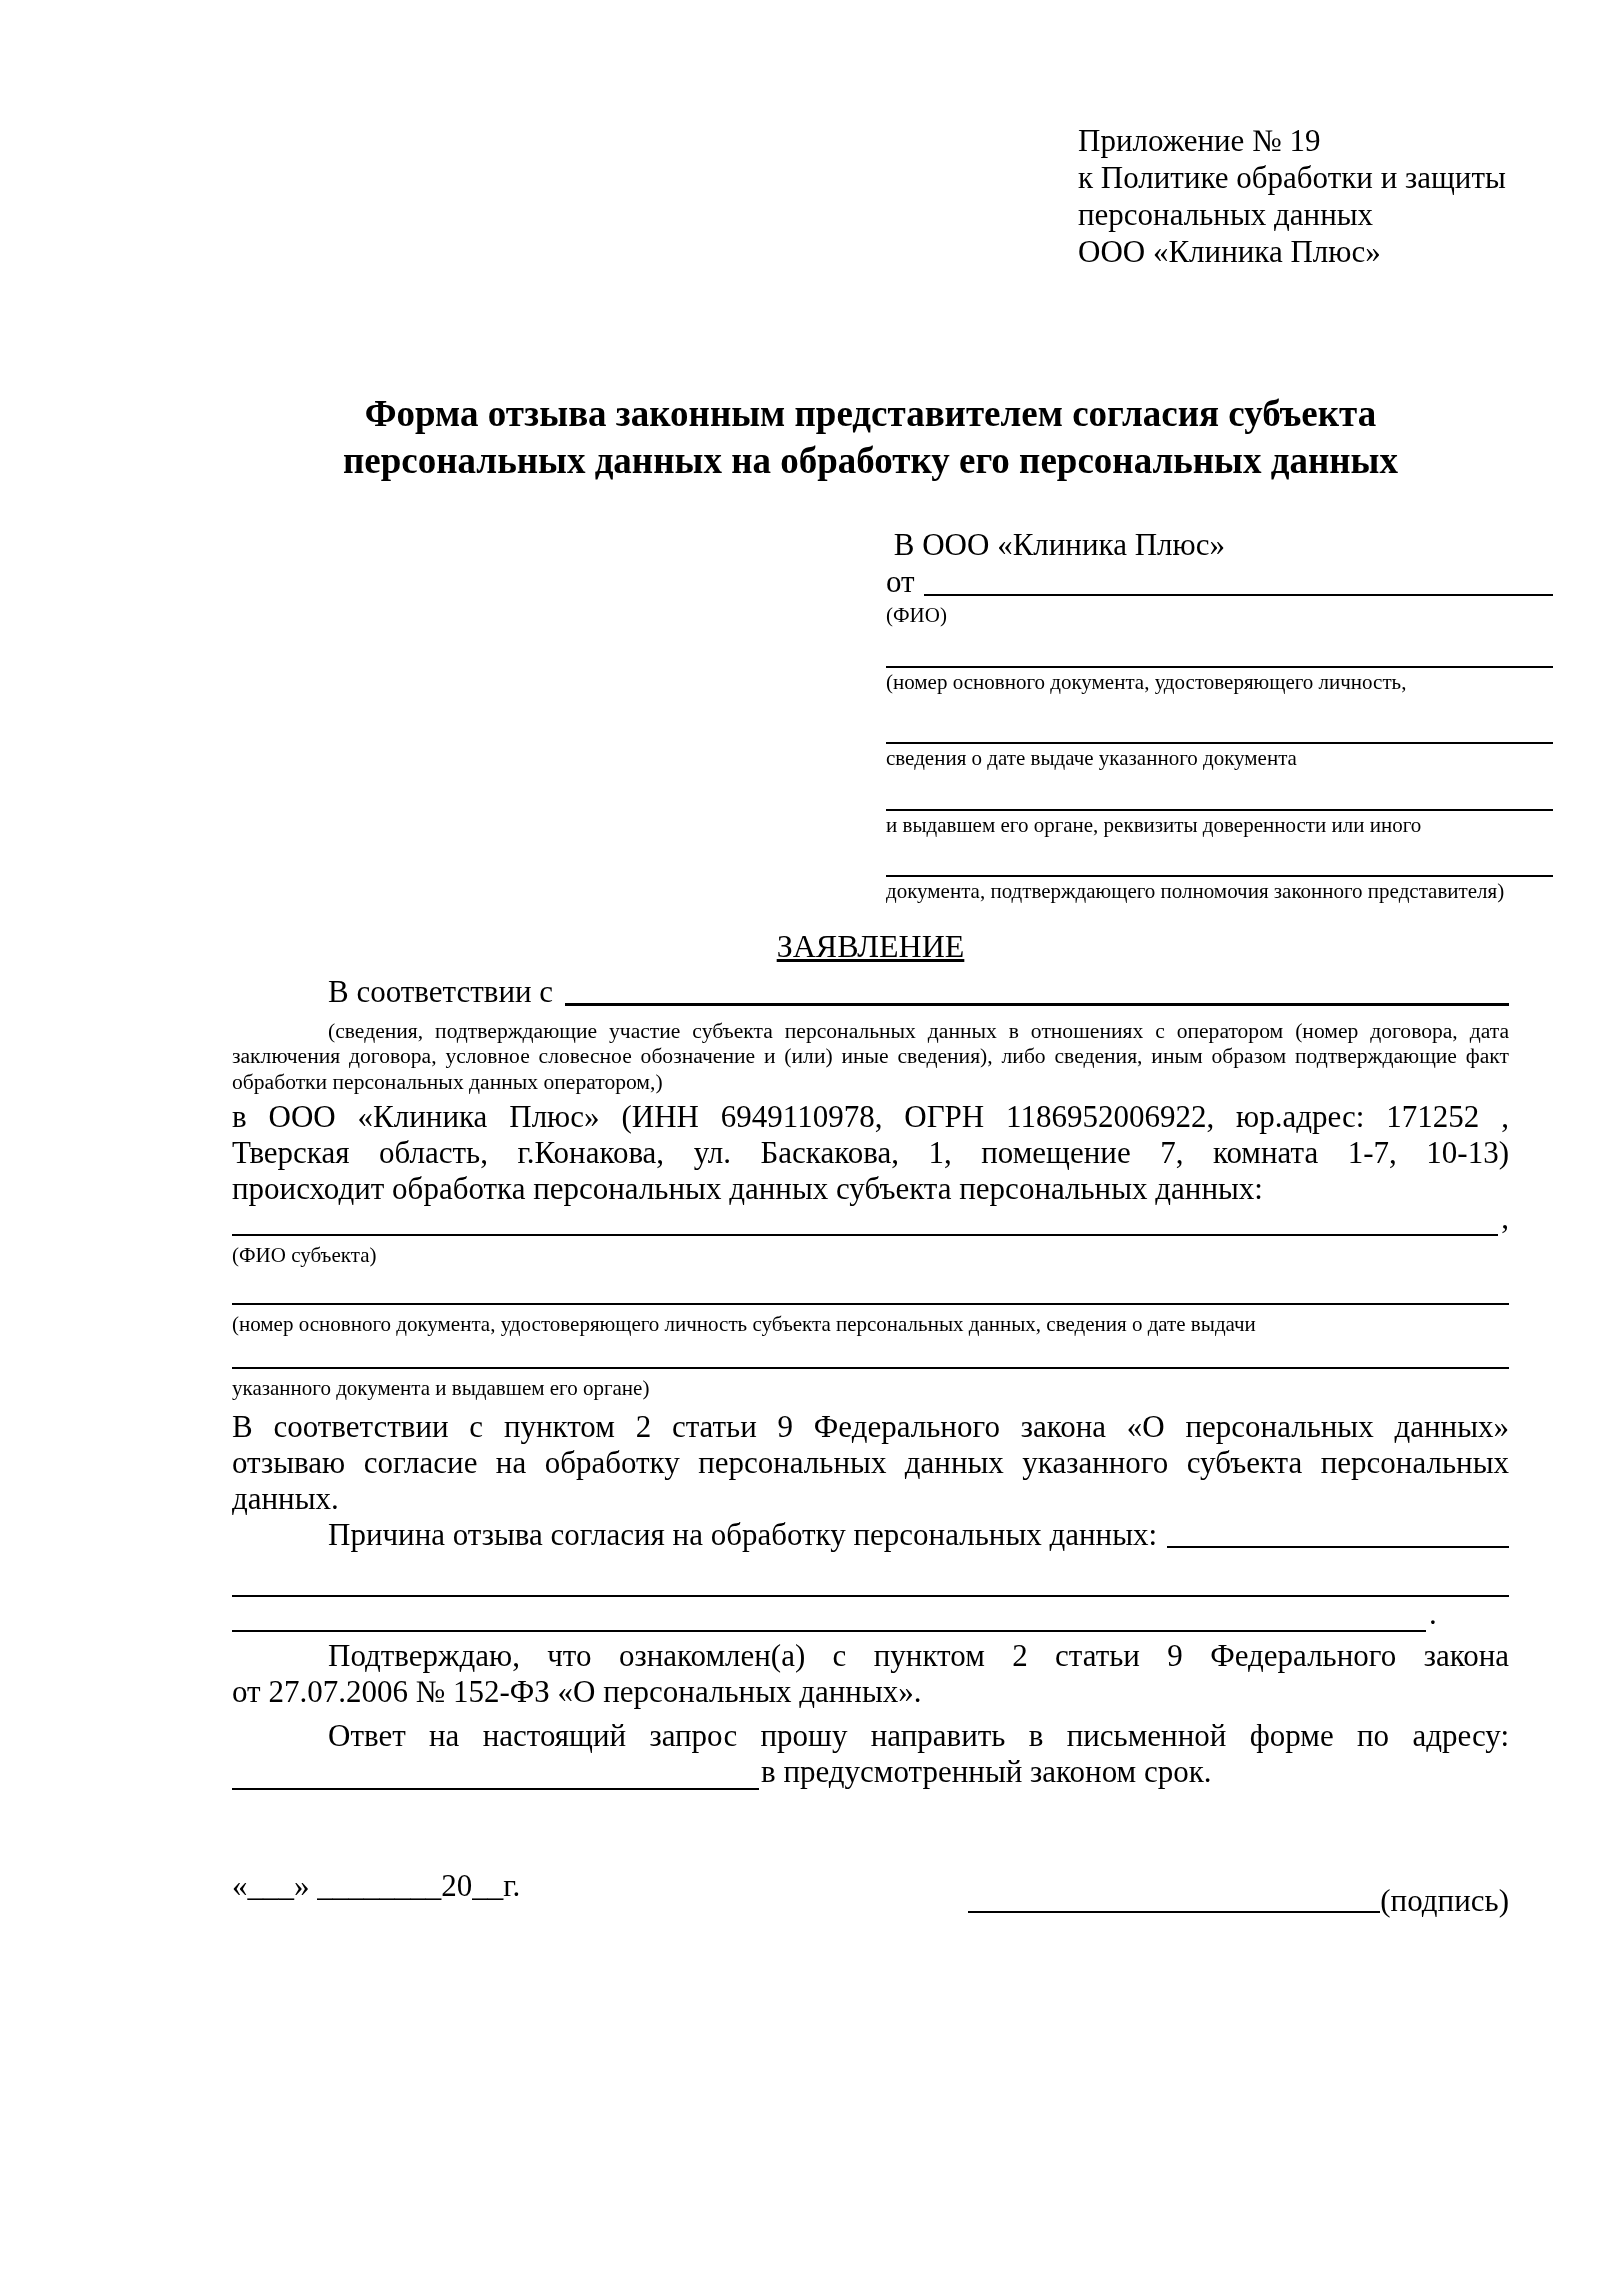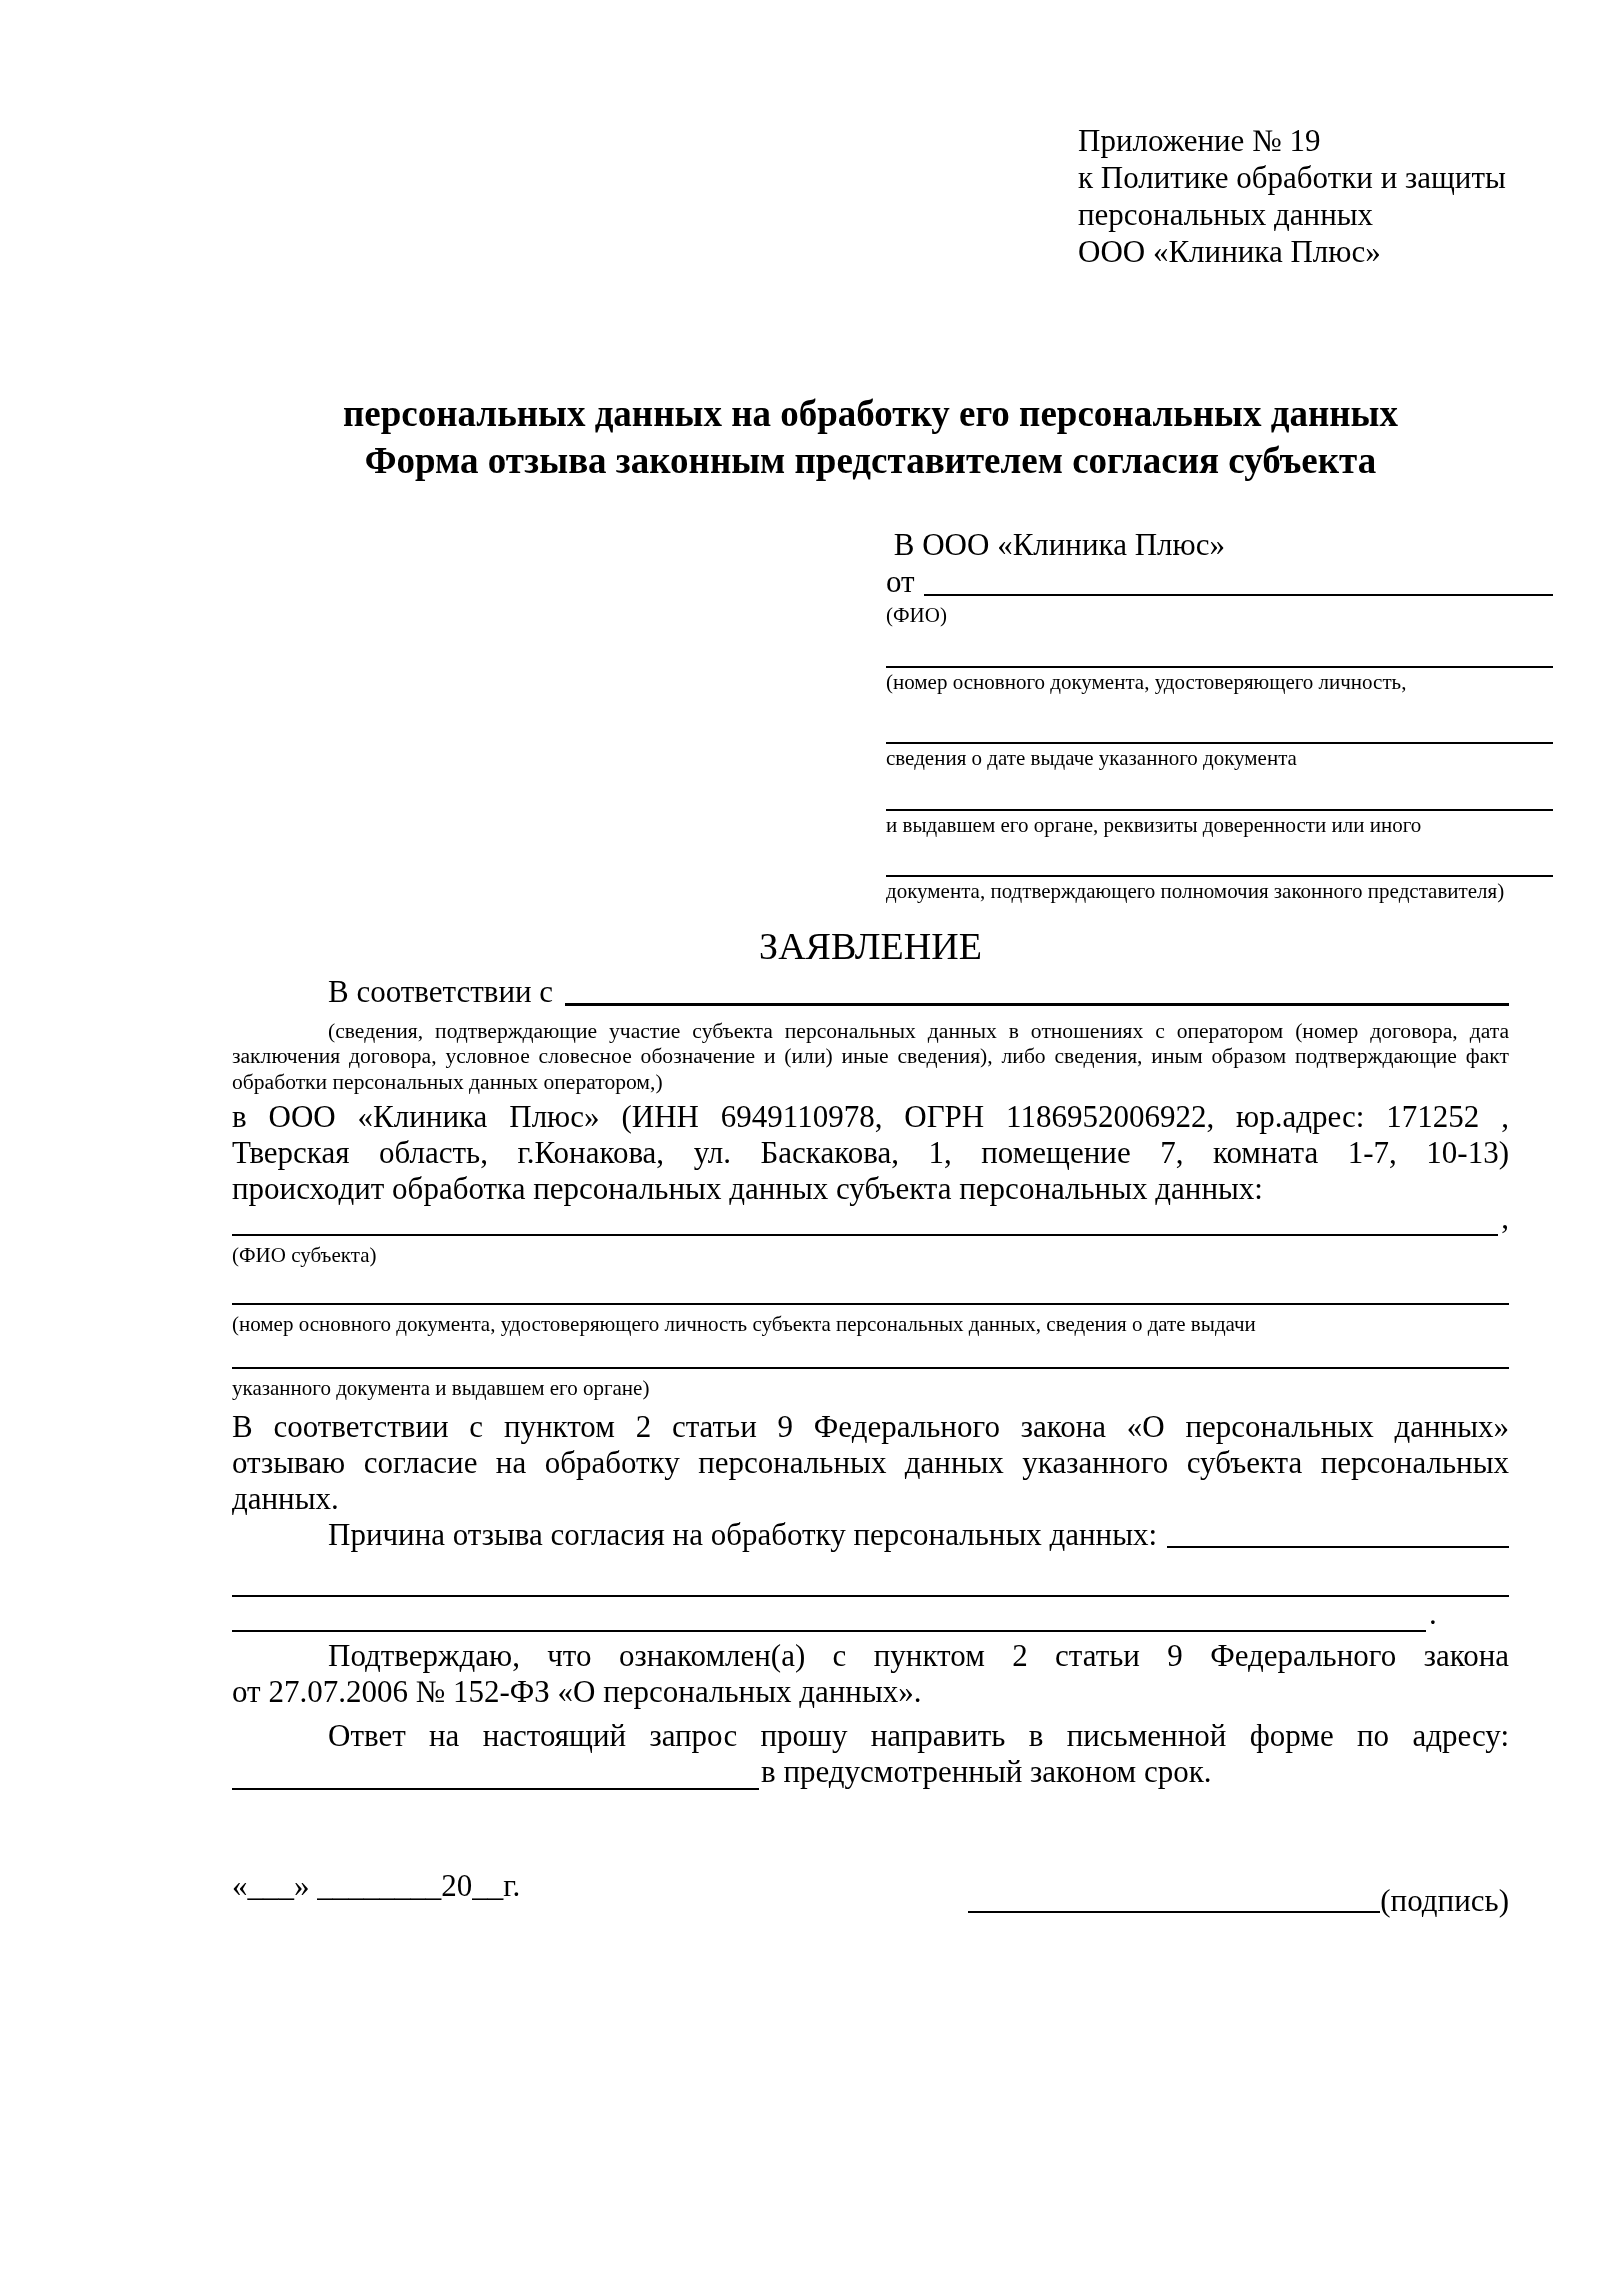--- a/index.html
+++ b/index.html
@@ -25,21 +25,21 @@
   .row { display:flex; }
   .addr .row { height:37px; }
   .fill { flex:1; border-bottom:2.9px solid #000; margin:0 0 4.9px 9.8px; }
   .cap { font-size:21px; line-height:25.5px; text-align:left; }
   .addr .cap { margin-top:2px; }
   .blank { border-bottom:2.9px solid #000; }
   .b1 { height:37px; }
   .b2 { height:47px; }
   
   .main { position:absolute; left:232px; right:112px; top:927px; }
-  .stmt-h { text-align:center; font-size:38px; line-height:39px; }
+  .stmt-h { text-align:center; font-size:32px; line-height:39px;text-decoration:underline; }
   .row.intro { height:37px; margin-top:7.8px; }
   .lbl { white-space:nowrap; }
   .indl { padding-left:96px; }
   .fill.thick { border-bottom-width:3.9px; margin-left:11.8px; }
   .jline { text-align:justify; text-align-last:justify; }
   .nline { text-align:left; }
   .ind { text-indent:96px; }
   .fnote { margin-top:7.8px; font-size:21.6px; line-height:25.5px; }
   .para { margin-top:3.9px; }
   .row.subj { height:29px; }
@@ -69,22 +69,22 @@
 <div class="page">
 
   <div class="hdr">
     <div>Приложение № 19</div>
     <div>к Политике обработки и защиты</div>
     <div>персональных данных</div>
     <div>ООО «Клиника Плюс»</div>
   </div>
 
   <div class="title">
+    <div>Форма отзыва законным представителем согласия субъекта</div>
     <div>персональных данных на обработку его персональных данных</div>
-    <div>Форма отзыва законным представителем согласия субъекта</div>
   </div>
 
   <div class="addr">
     <div class="addr-to">В ООО «Клиника Плюс»</div>
     <div class="row">
       <span class="lbl">от</span>
       <span class="fill"></span>
     </div>
     <div class="cap">(ФИО)</div>
     <div class="blank b1"></div>

